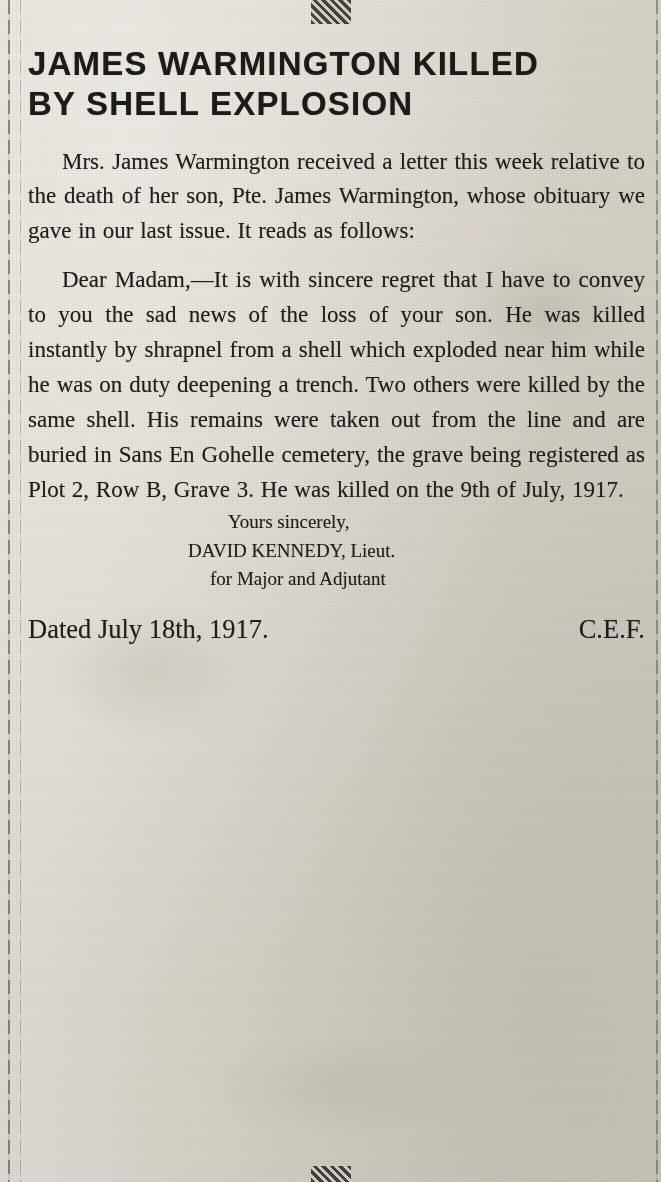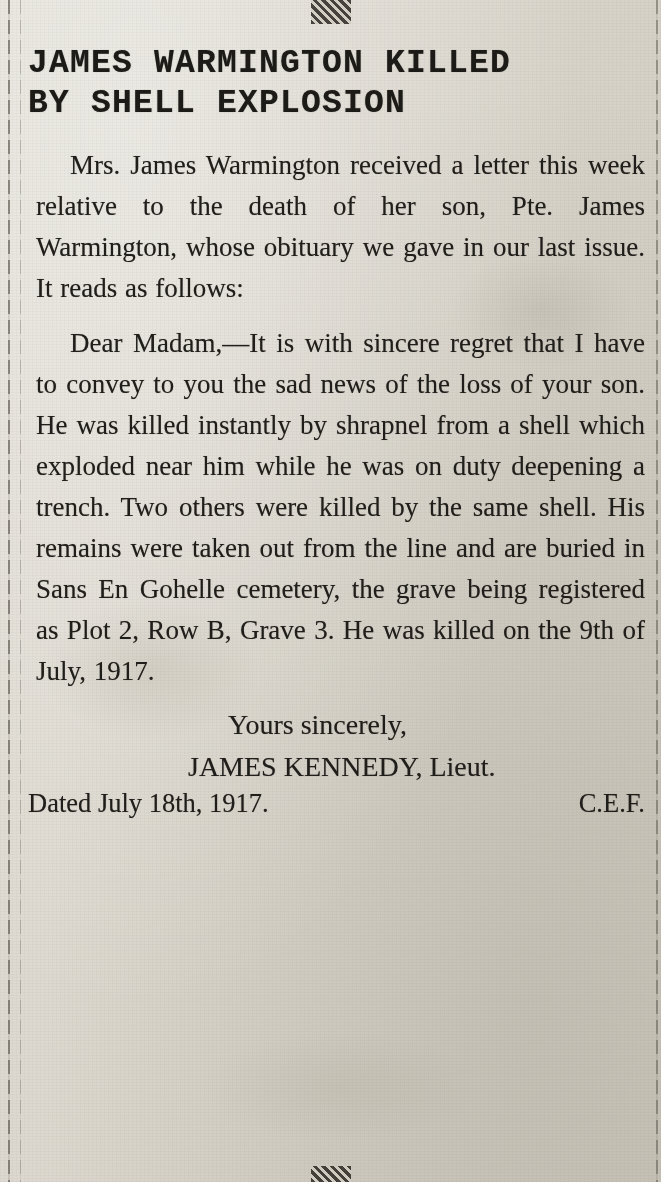--- a/index.html
+++ b/index.html
@@ -65,63 +65,62 @@
 
   .content {
     position: absolute;
     left: 28px;
     right: 16px;
     top: 44px;
   }
 
   h1.headline {
     margin: 0;
-    font-family: Liberation Mono, monospace;
+    font-family: Liberation Sans, sans-serif;
     font-weight: bold;
     font-size: 33px;
     line-height: 1.22;
     letter-spacing: 1.2px;
     color: #1d1b17;
     text-align: left;
     text-shadow: 0 0 1px rgba(40,38,32,.45);
   }
   h1.headline .line2 {
     display: block;
     text-align: left;
     padding-right: 4px;
   }
 
   p.para {
-    margin: 14px 0 0 8px;
-    font-size: 27px;
+    margin: 14px 0 0 0;
+    font-size: 23px;
     line-height: 1.52;
     color: #201e1a;
     text-align: justify;
     text-justify: inter-word;
     text-indent: 34px;
     word-spacing: 1px;
     text-shadow: 0 0 .8px rgba(40,38,32,.4);
   }
   p.para.first { margin-top: 20px; }
 
   .signature {
-    margin-top: 12px;
-    font-size: 28px;
+    font-size: 19px;
     line-height: 1.5;
     color: #201e1a;
     text-shadow: 0 0 .8px rgba(40,38,32,.4);
   }
   .sig-line { display: block; white-space: nowrap; }
   .sig-yours      { padding-left: 200px; }
   .sig-name       { padding-left: 160px; }
   .sig-role       { padding-left: 182px; }
   .sig-unit       { padding-left: 212px; }
 
   .footer-line {
-    margin-top: 0;
+    margin-top: 20px;
     font-size: 26.5px;
     color: #201e1a;
     display: flex;
     justify-content: space-between;
     align-items: baseline;
     text-shadow: 0 0 .8px rgba(40,38,32,.4);
   }
 
   
   .blotch {
@@ -157,21 +156,22 @@
       <span class="line1">JAMES WARMINGTON KILLED</span>
       <span class="line2">BY SHELL EXPLOSION</span>
     </h1>
 
     <p class="para first">Mrs. James Warmington received a letter this week relative to the death of her son, Pte. James Warmington, whose obituary we gave in our last issue. It reads as follows:</p>
 
     <p class="para">Dear Madam,—It is with sincere regret that I have to convey to you the sad news of the loss of your son. He was killed instantly by shrapnel from a shell which exploded near him while he was on duty deepening a trench. Two others were killed by the same shell. His remains were taken out from the line and are buried in Sans En Gohelle cemetery, the grave being registered as Plot 2, Row B, Grave 3. He was killed on the 9th of July, 1917.</p>
 
     <div class="signature">
       <span class="sig-line sig-yours">Yours sincerely,</span>
-      <span class="sig-line sig-name">JAMES KENNEDY, Lieut.</span>
+      <span class="sig-line sig-name">DAVID KENNEDY, Lieut.</span>
+      <span class="sig-line sig-role">for Major and Adjutant</span>
     </div>
 
     <div class="footer-line">
       <span>Dated July 18th, 1917.</span>
       <span>C.E.F.</span>
     </div>
 
   </div>
 </div>
 

